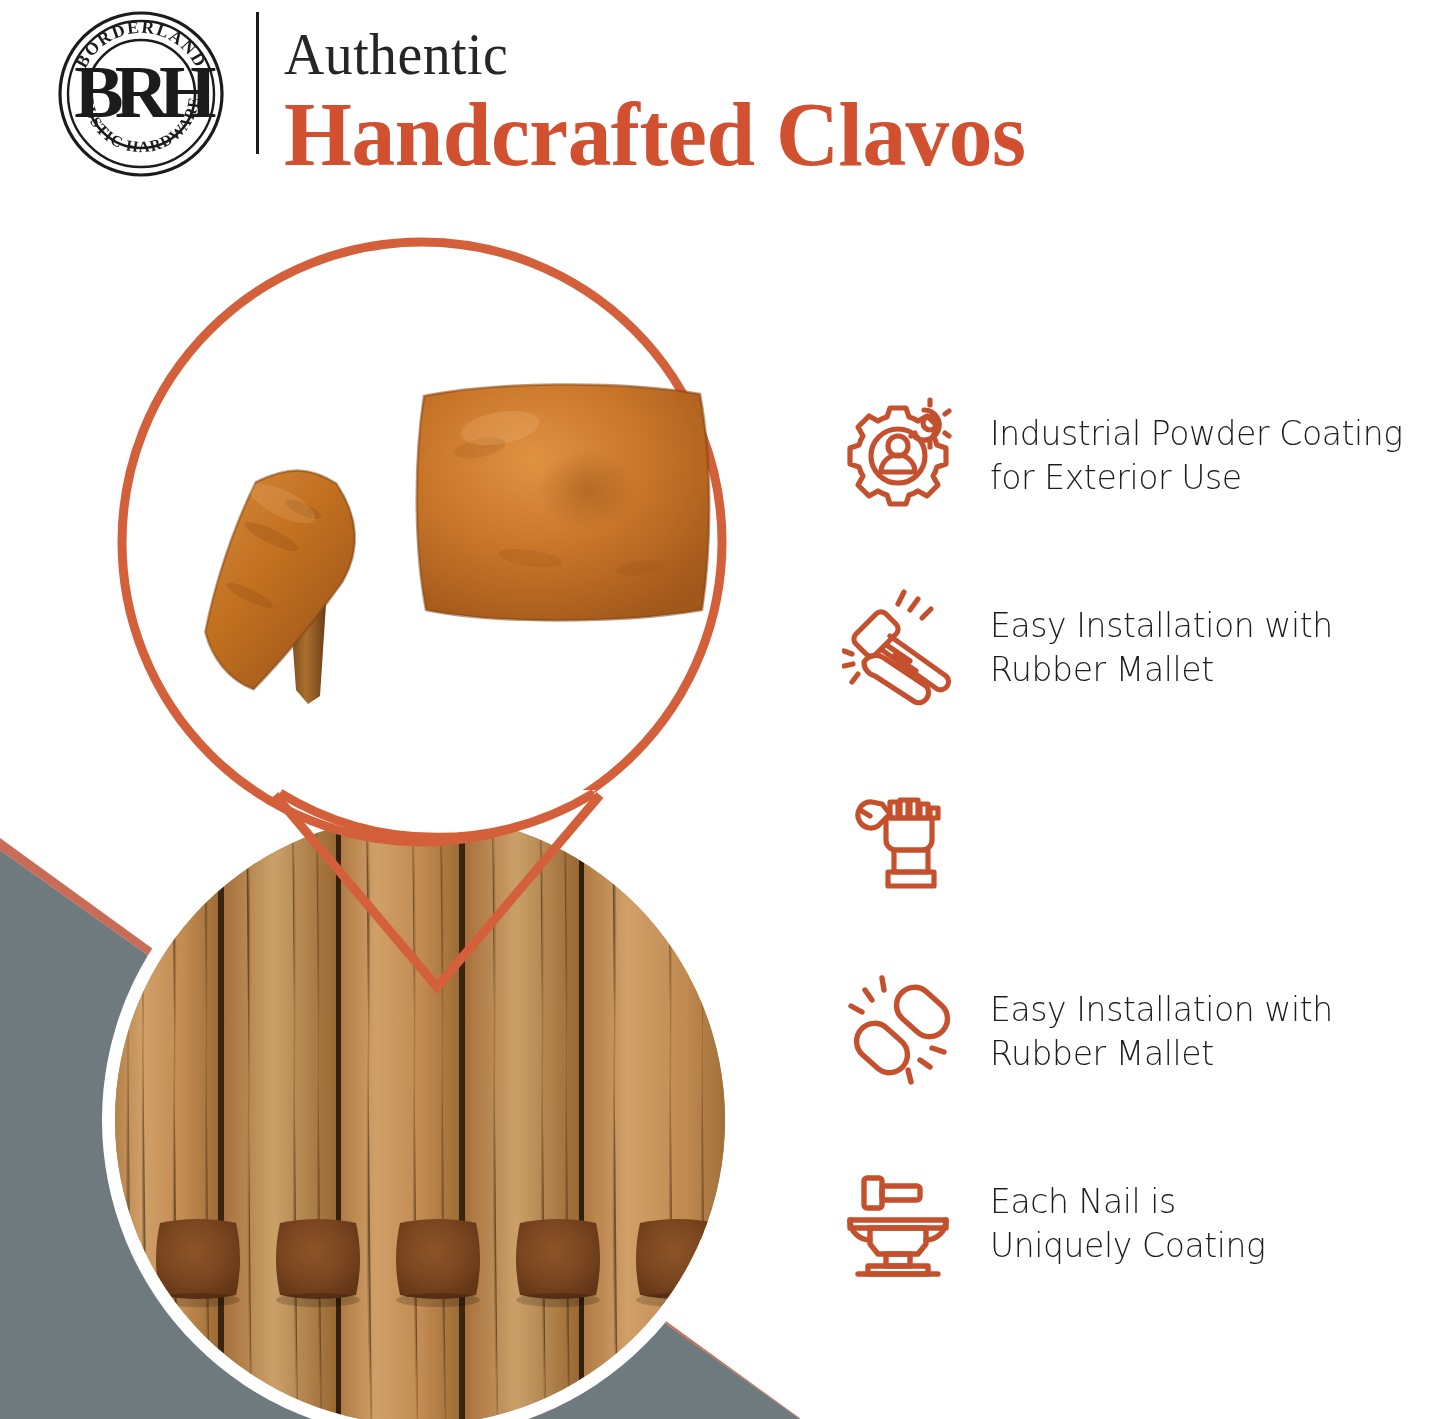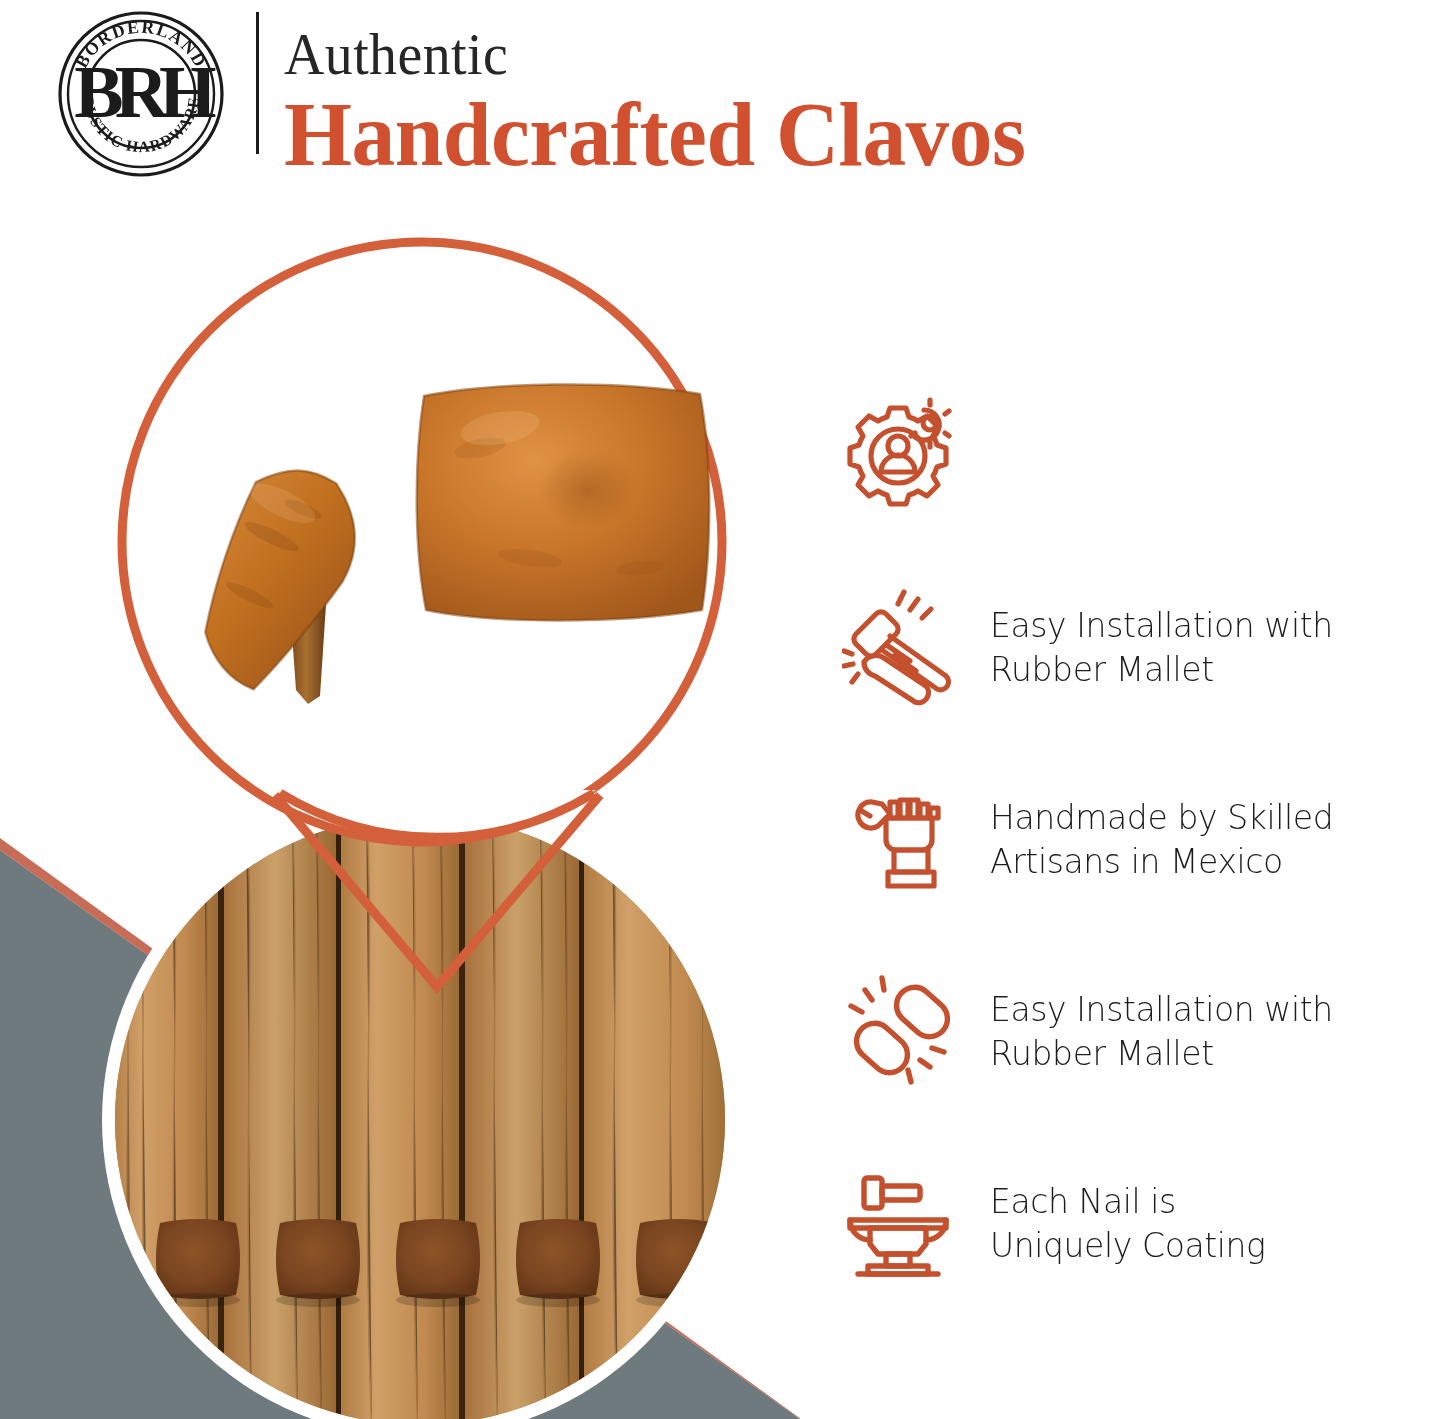--- a/index.html
+++ b/index.html
@@ -275,20 +275,22 @@
                  a33,33 0 0 1 -9,-4 l-9,5 -11,-11 5,-9 a33,33 0 0 1 -4,-9 l-9,-3 v-16 l9,-3
                  a33,33 0 0 1 4,-9 l-5,-9 11,-11 9,5 a33,33 0 0 1 9,-4 Z"></path>
         <circle cx="56" cy="60" r="27"></circle>
         <circle cx="56" cy="50" r="10"></circle>
         <path d="M39,76 a17,17 0 0 1 34,0 Z"></path>
         <path d="M82,14 a15,15 0 1 1 -10,26"></path>
         <circle cx="88" cy="27" r="7"></circle>
         <path d="M88,9 l0,-5 M103,18 l4,-3 M103,37 l4,3 M88,46 l0,5 M73,37 l-4,3"></path>
       </svg>
     </div>
+    <div class="feature-text">Industrial Powder Coating
+for Exterior Use</div>
   </div>
 
   <div class="feature-row">
     <div class="feature-icon">
       <svg width="120" height="120" viewBox="0 0 120 120" fill="none" stroke="#c4502e" stroke-width="5.2" stroke-linecap="round" stroke-linejoin="round">
 
         <path d="M14,46 L34,26 a7,7 0 0 1 10,0 L54,36 a7,7 0 0 1 0,10 L34,66 a7,7 0 0 1 -10,0
                  L14,56 a7,7 0 0 1 0,-10 Z"></path>
 
         <path d="M48,48 L104,88 a8,8 0 0 1 -9,13 L40,62"></path>
@@ -318,22 +320,20 @@
 
         <path d="M88,28 h8 v10 h-8 Z"></path>
 
         <path d="M44,38 h46 v22 a10,10 0 0 1 -10,10 h-26 a10,10 0 0 1 -10,-10 Z"></path>
 
         <path d="M52,70 h34 v22 h-34 Z"></path>
 
         <path d="M46,92 h46 v14 h-46 Z"></path>
       </svg>
     </div>
-    <div class="feature-text">Handmade by Skilled
-Artisans in Mexico</div>
   </div>
 
   <div class="feature-row">
     <div class="feature-icon">
       <svg width="120" height="120" viewBox="0 0 120 120" fill="none" stroke="#c4502e" stroke-width="5.4" stroke-linecap="round" stroke-linejoin="round">
 
         <rect x="52" y="22" width="56" height="36" rx="18" transform="rotate(42 80 40)"></rect>
 
         <rect x="12" y="58" width="56" height="36" rx="18" transform="rotate(42 40 76)"></rect>
 

